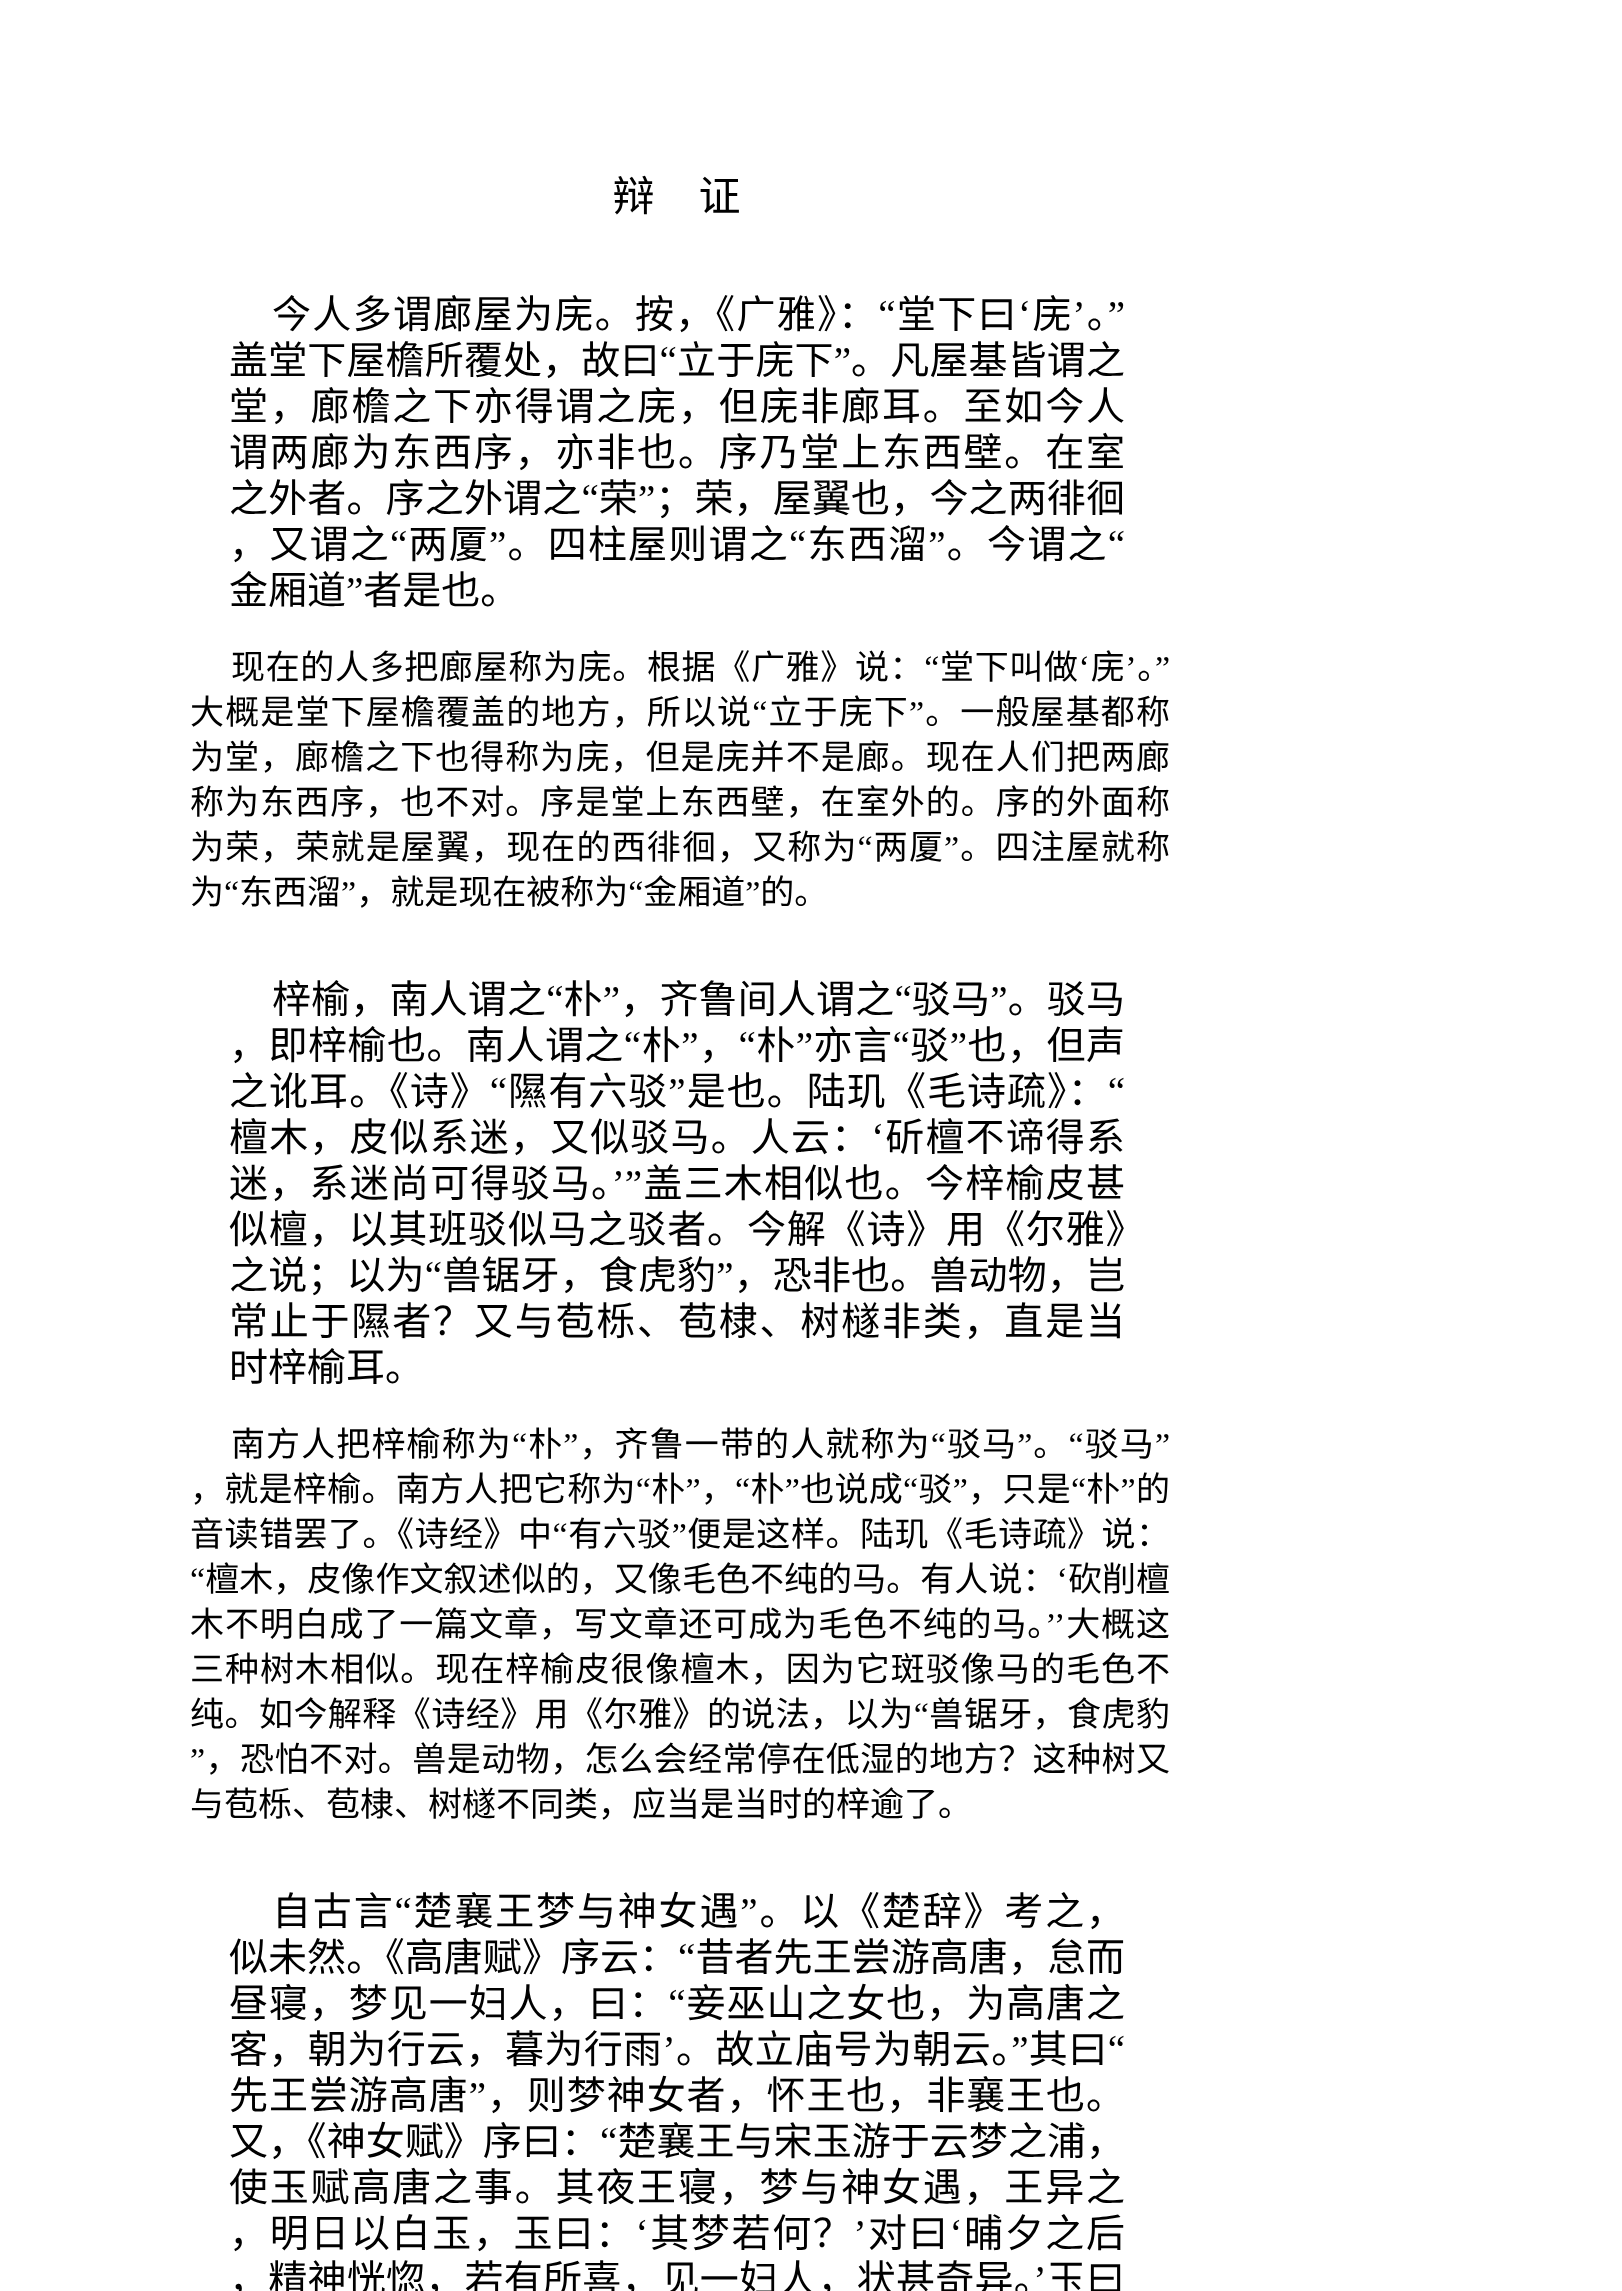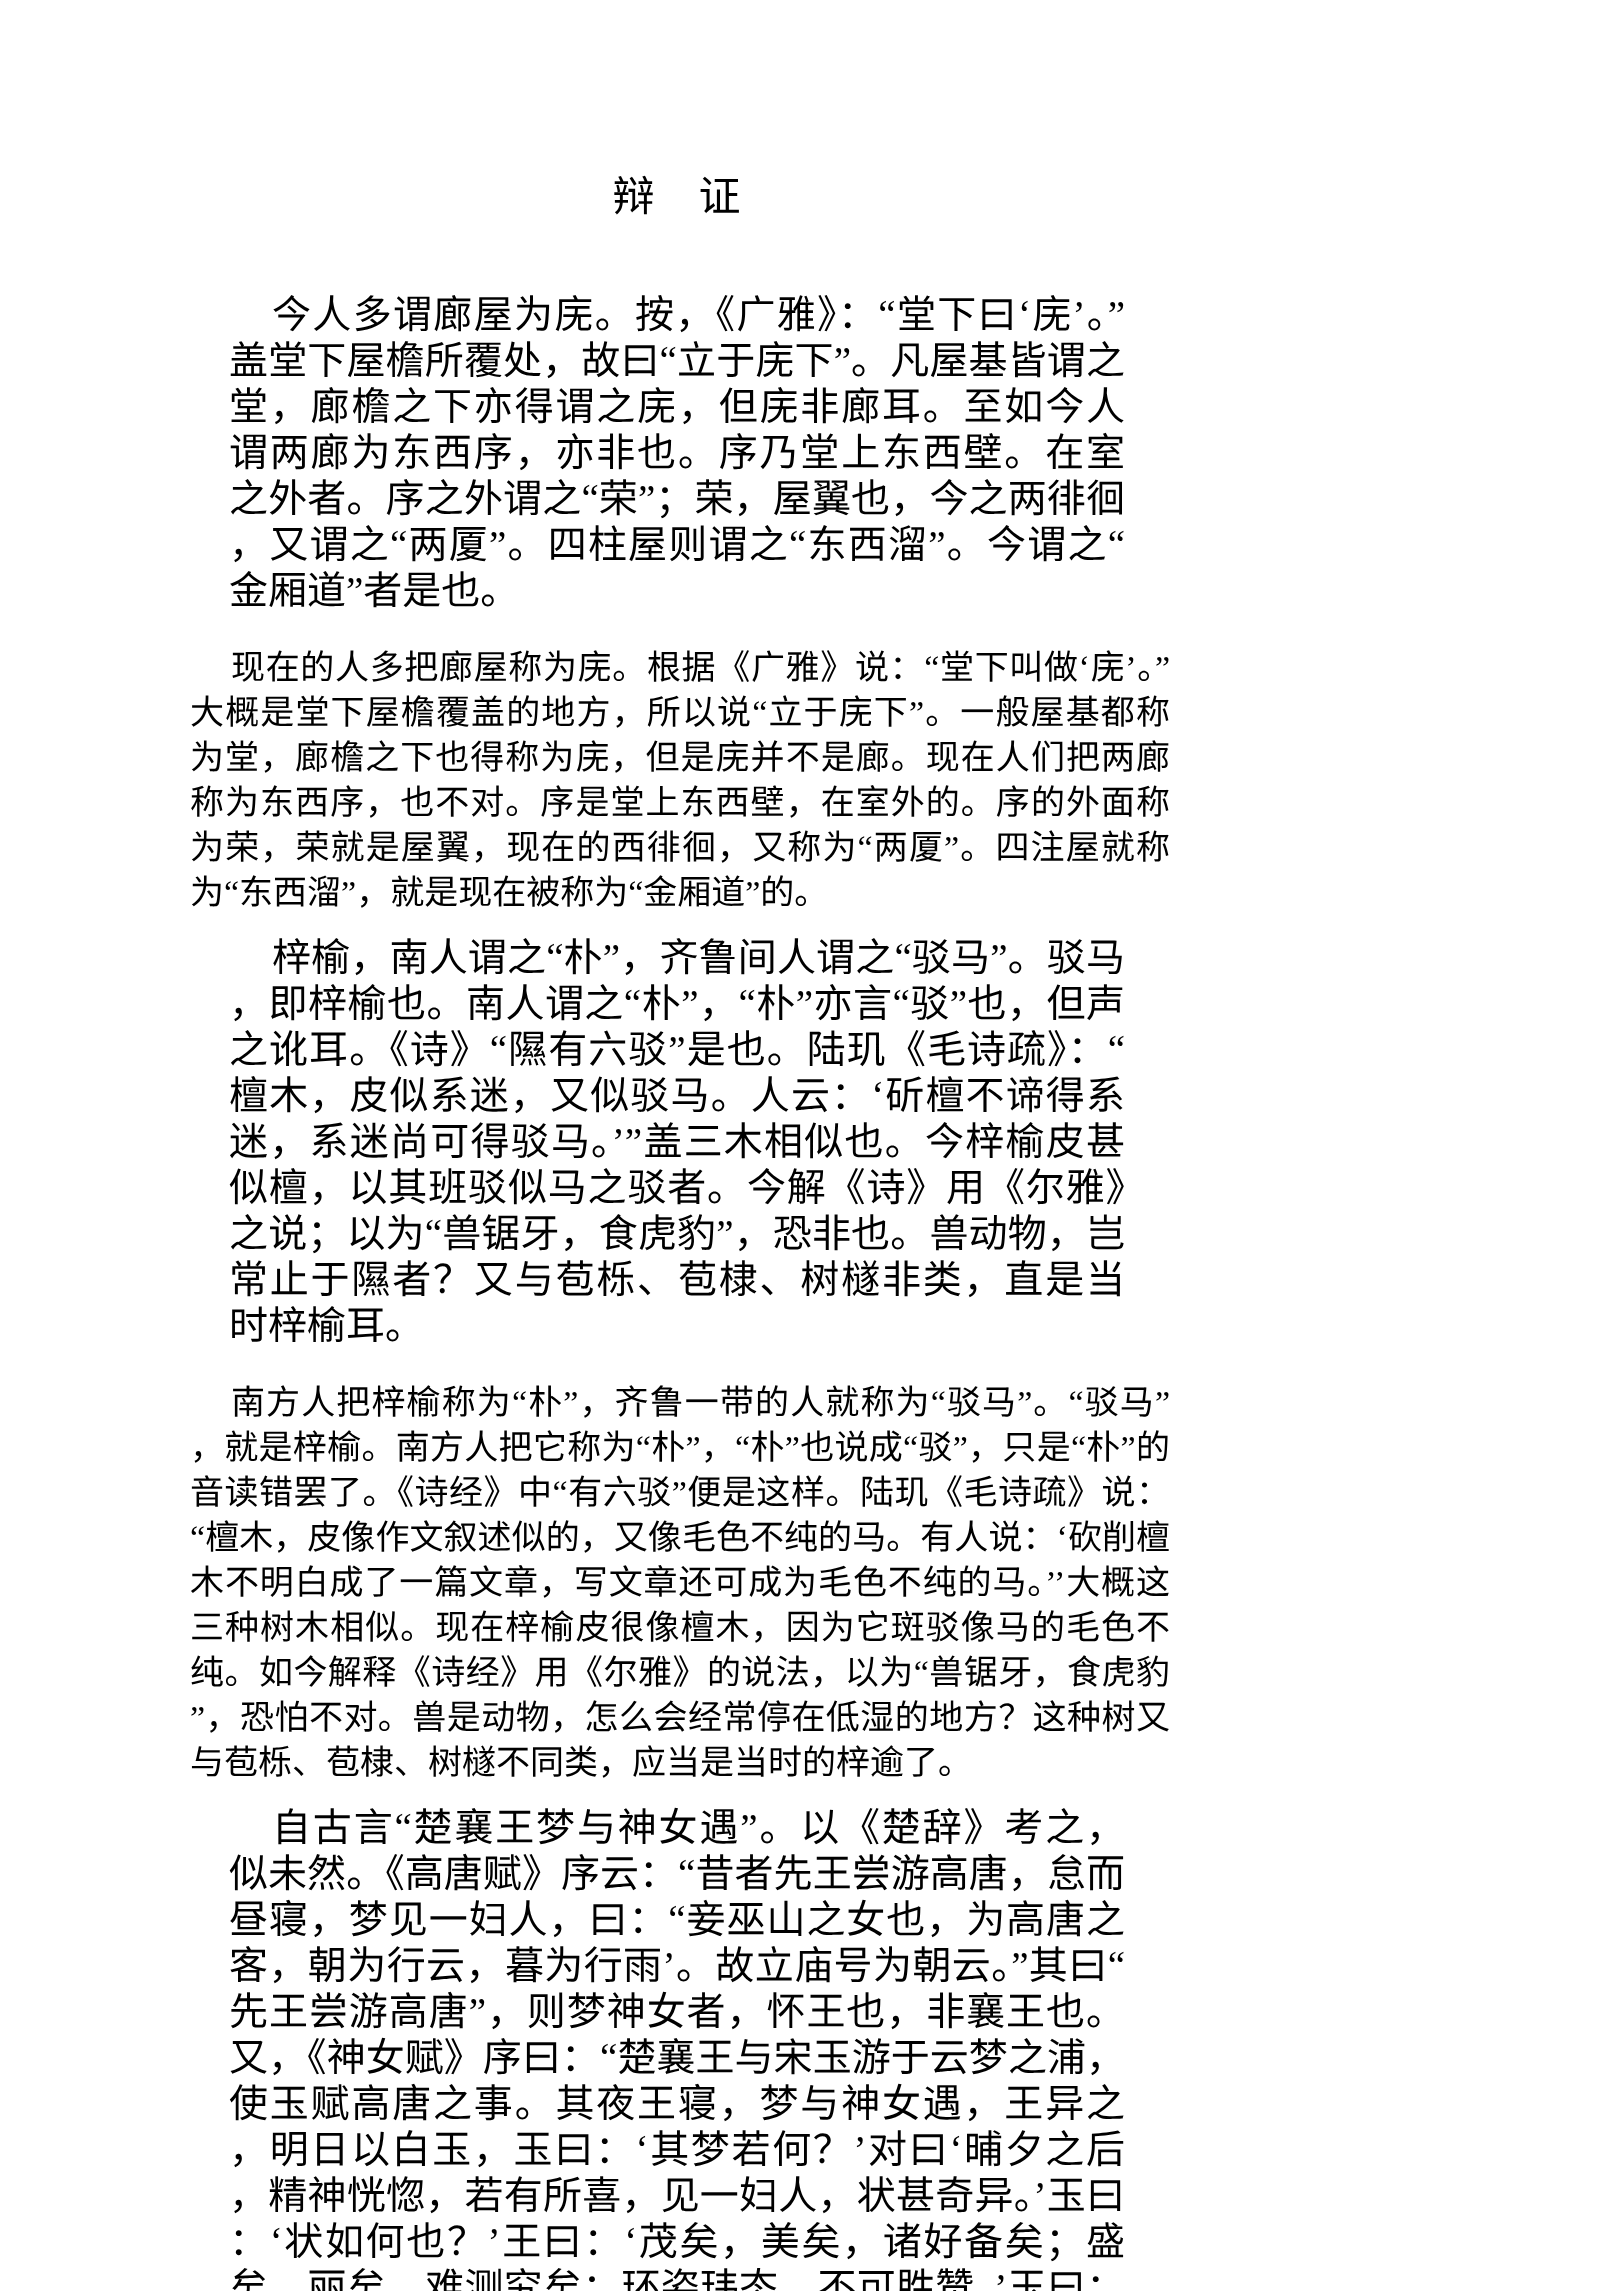--- a/index.html
+++ b/index.html
@@ -43,21 +43,21 @@
   }
   .translation {
     font-size: 34px;
     line-height: 45px;
     text-indent: 41px;
     margin-left: -39px;
     margin-right: -45px;
     margin-top: 31px;
   }
   .translation + .classical {
-    margin-top: 20px;
+    margin-top: 62px;
   }
 </style>
 </head>
 <body>
 
 <div class="page">
   <h1 class="title">辩　证</h1>
 
   <p class="para classical">今人多谓廊屋为庑。按，《广雅》：“堂下曰‘庑’。”盖堂下屋檐所覆处，故曰“立于庑下”。凡屋基皆谓之堂，廊檐之下亦得谓之庑，但庑非廊耳。至如今人谓两廊为东西序，亦非也。序乃堂上东西壁。在室之外者。序之外谓之“荣”；荣，屋翼也，今之两徘徊，又谓之“两厦”。四柱屋则谓之“东西溜”。今谓之“金厢道”者是也。</p>
 

